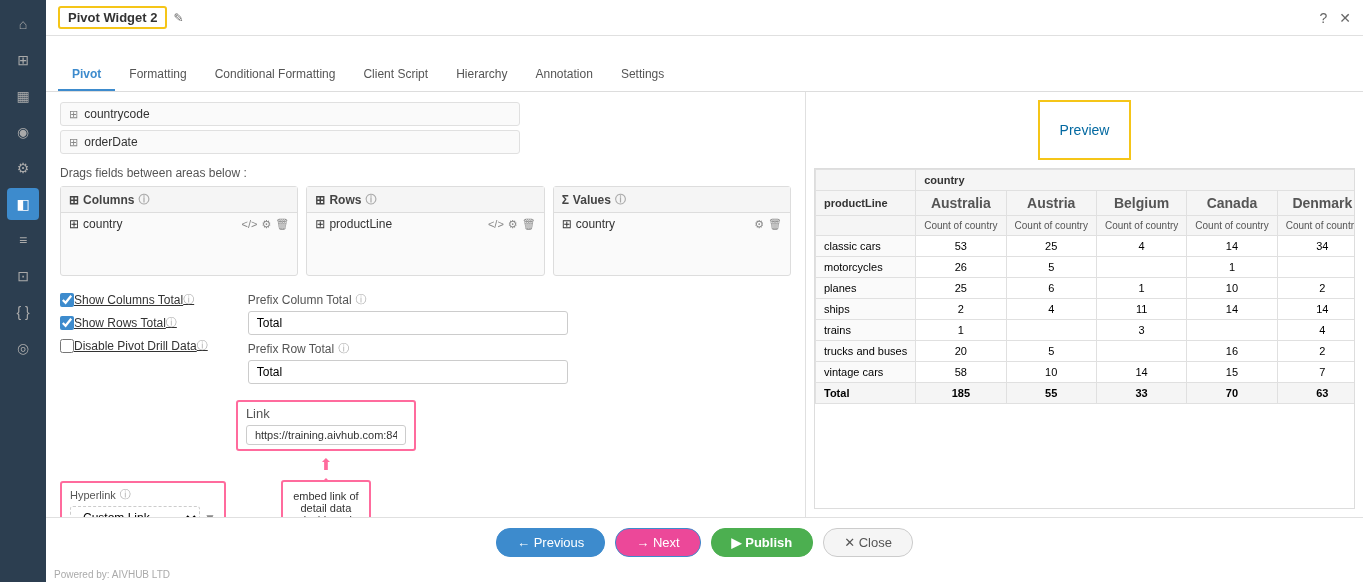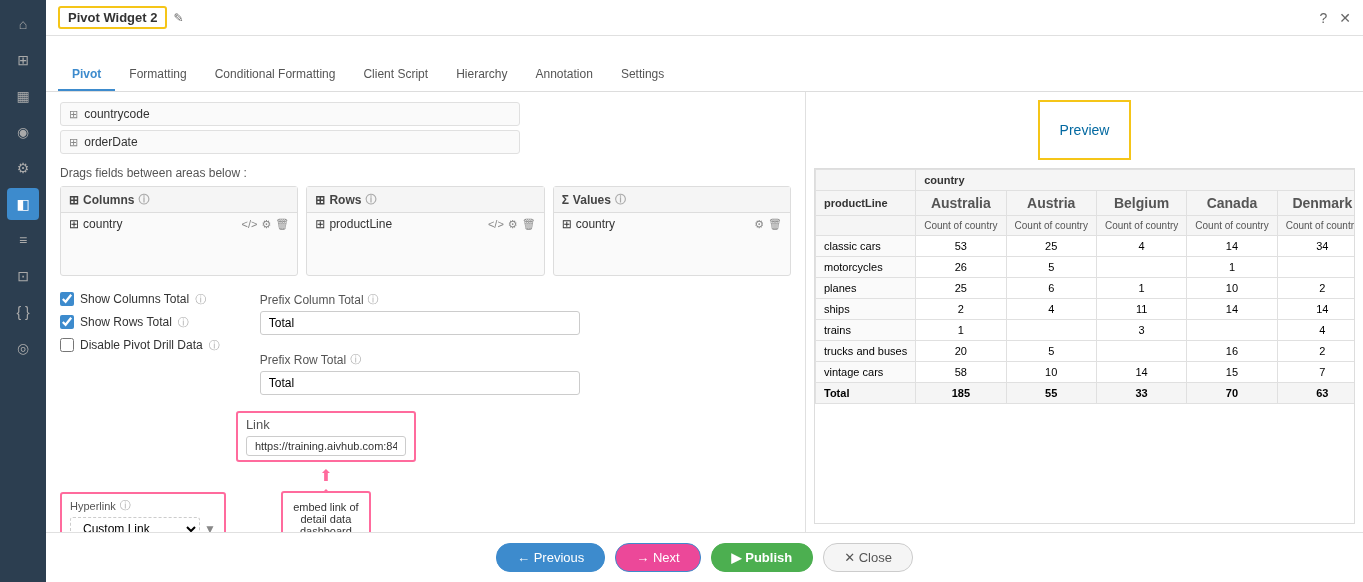--- a/index.html
+++ b/index.html
@@ -163,28 +163,29 @@
     
     .options-section {
       display: flex;
       gap: 40px;
       margin: 8px 0;
       align-items: flex-start;
     }
     .options-left { display: flex; flex-direction: column; gap: 8px; }
     .checkbox-row {
       display: flex;
-      gap: 6px;
+      align-items: center;
       font-size: 12px;
       color: #333;
+      text-decoration: underline;
     }
     .checkbox-row input[type=checkbox] { width: 14px; height: 14px; accent-color: #3d8bcd; }
     .info-icon { color: #aaa; font-size: 11px; cursor: pointer; }
 
-    .options-right { display: flex; flex-direction: column; gap: 17px; }
+    .options-right { display: flex; flex-direction: column; gap: 6px; }
     .prefix-row { display: flex; flex-direction: column; gap: 4px; }
     .prefix-label { font-size: 12px; color: #555; display: flex; align-items: center; gap: 4px; }
     .prefix-input {
       width: 320px;
       padding: 4px 8px;
       border: 1px solid #ccc;
       border-radius: 3px;
       font-size: 12px;
       background: #fff;
     }
@@ -613,13 +614,14 @@
 
   </div>
 
   <div class="footer">
     <button class="btn btn-prev">← Previous</button>
     <button class="btn btn-next">→ Next</button>
     <button class="btn btn-publish">▶ Publish</button>
     <button class="btn btn-close">✕ Close</button>
   </div>
 
+  <div class="powered-by">Powered by: AIVHUB LTD</div>
 </div>
 
 </body></html>

